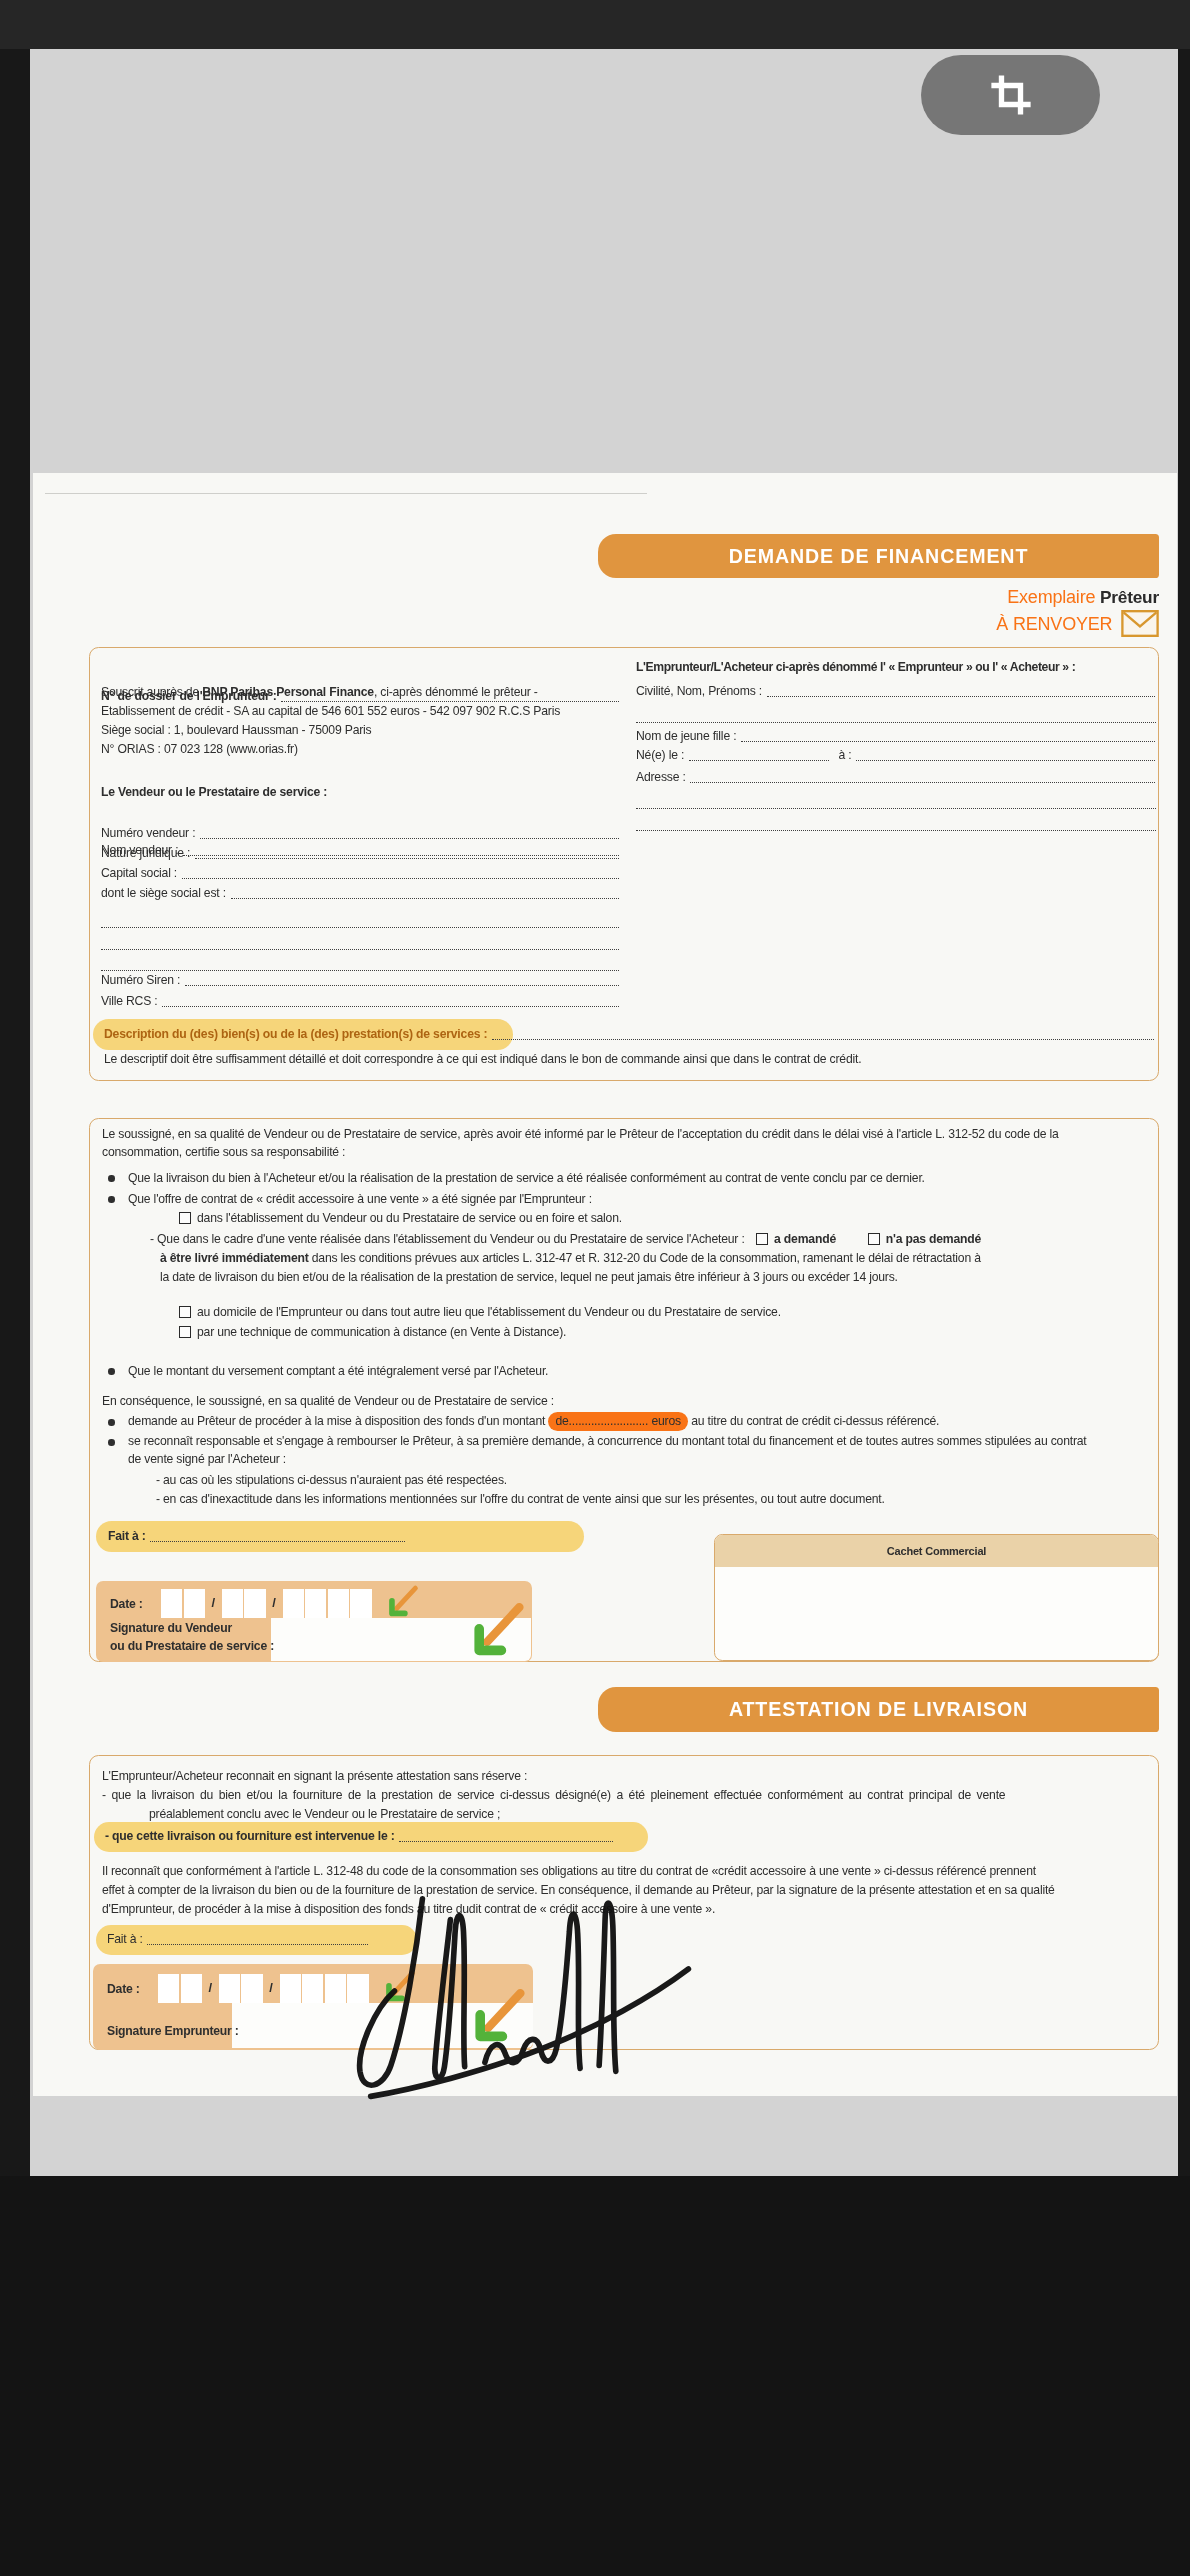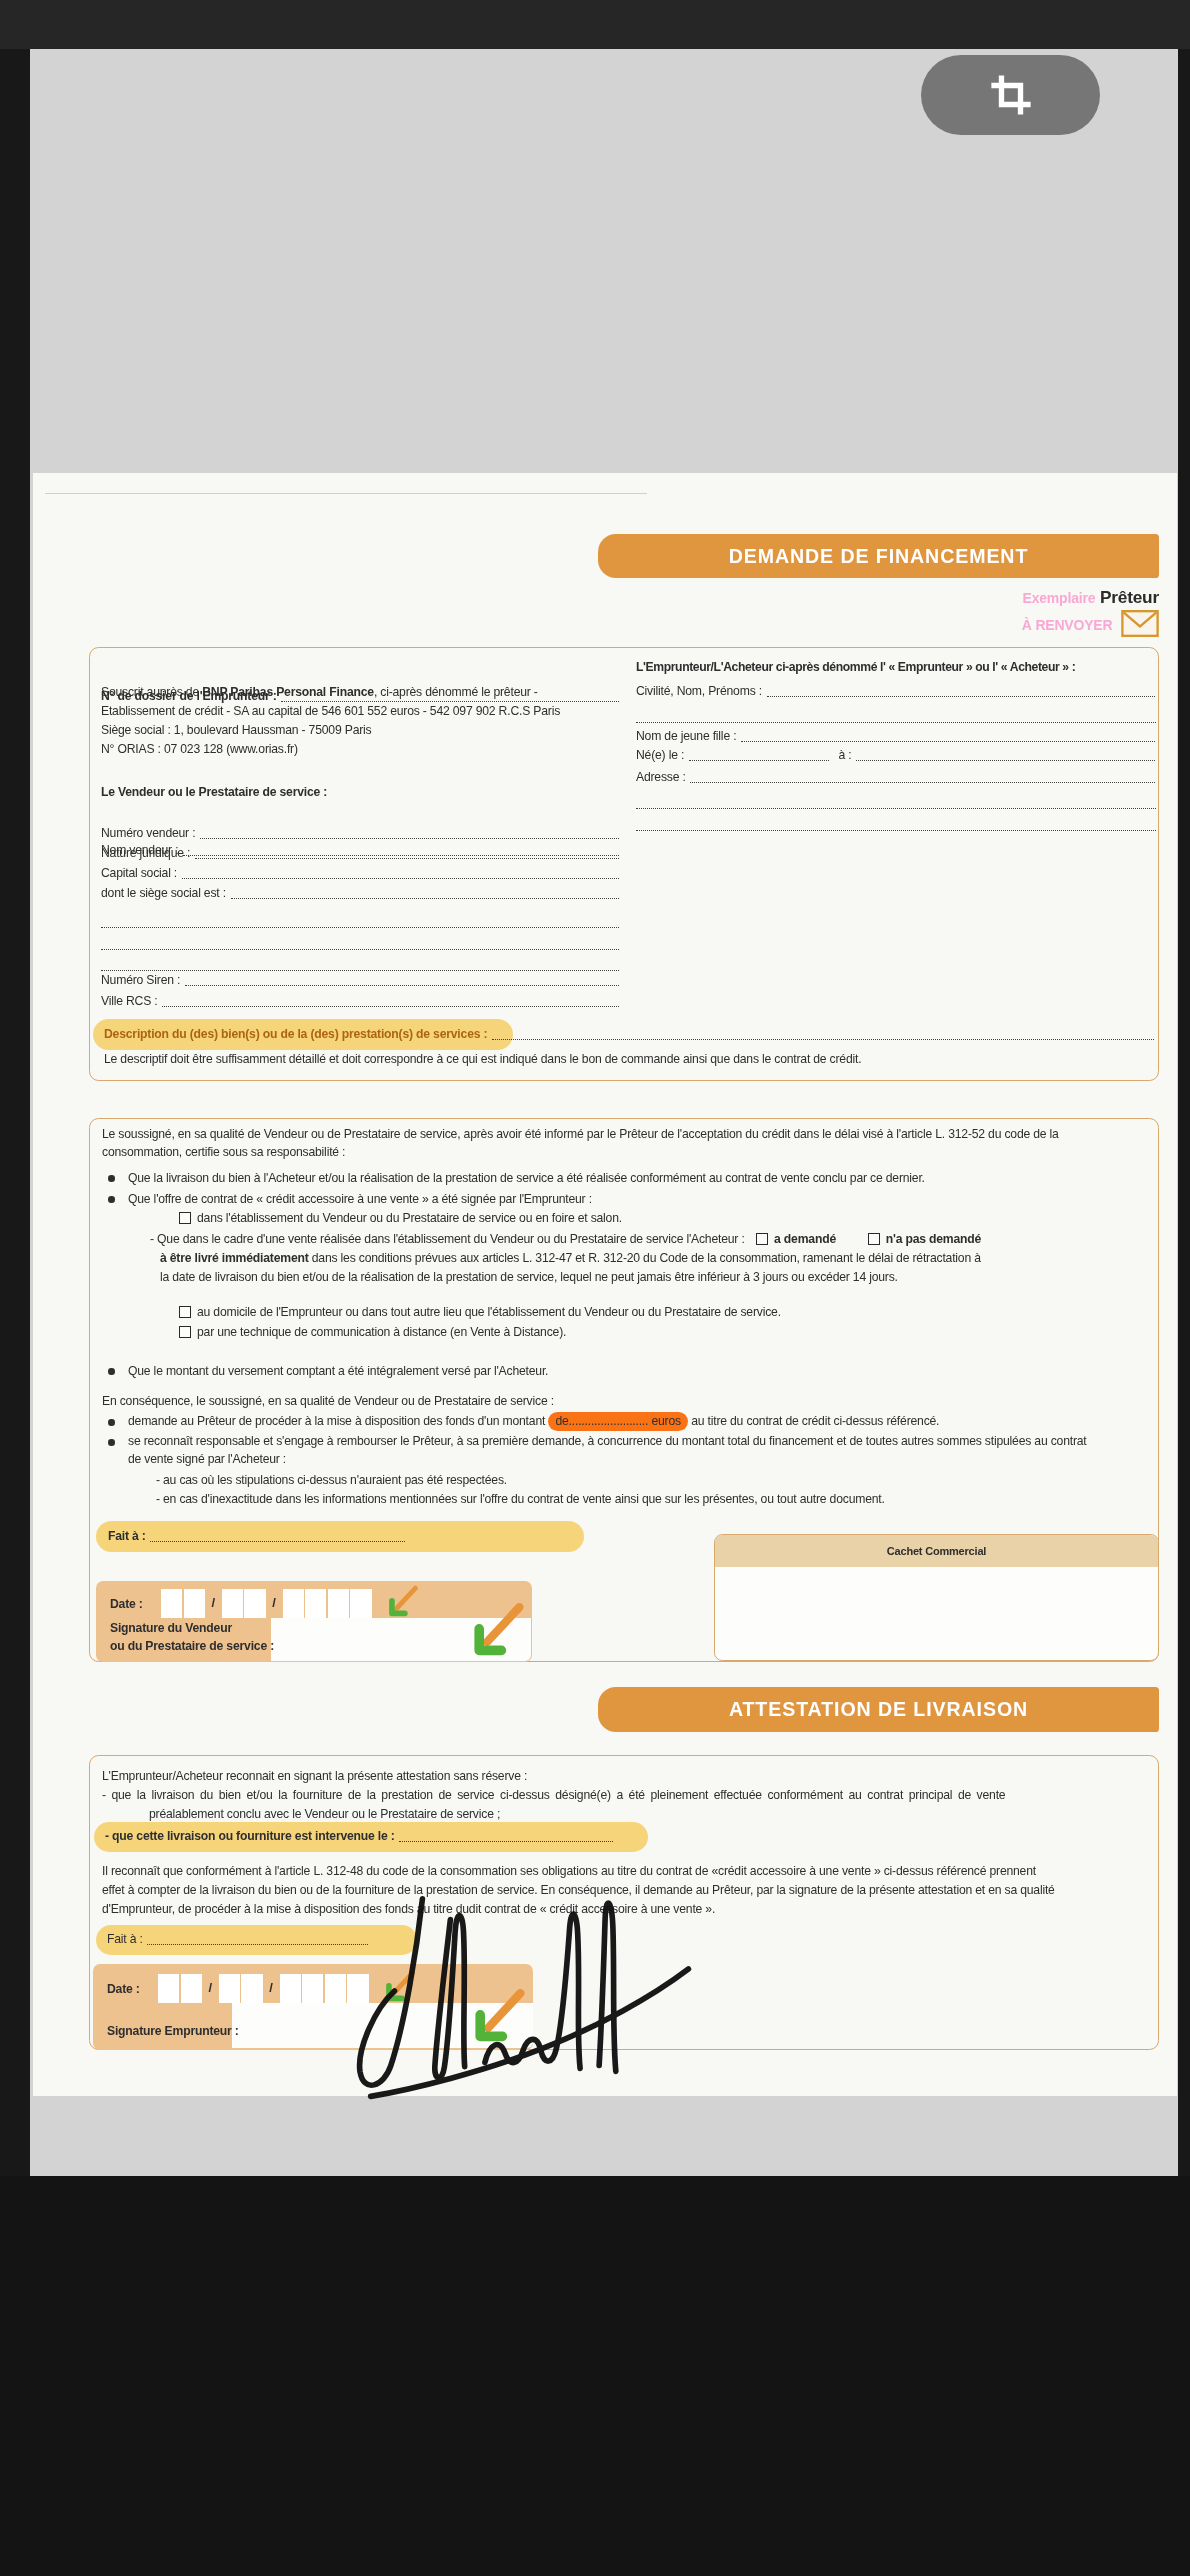--- a/index.html
+++ b/index.html
@@ -16,21 +16,21 @@
   .cb{display:inline-block;width:12px;height:12px;border:1.8px solid #2a2a2a;background:#fcfcfb;
       vertical-align:-2.4px;margin-right:6px;box-sizing:border-box;}
   .hlpill{background:#f97316;border-radius:13px;padding:1.8px 7.1px 3px 7.1px;}
   .hbar{background:#E0953F;border-radius:18px 3.6px 3.6px 18px;display:flex;align-items:center;justify-content:center;}
   .hbar span{color:#fff;font-weight:bold;font-size:19.6px;letter-spacing:0.9px;}
   .obox{border:1.8px solid #D9A96B;border-radius:9.5px;box-sizing:border-box;}
   .signbox{background:#EEC28F;border-radius:7.1px;}
   .dcell{width:21.4px;height:28.6px;background:#fff;}
   .dslash{font-weight:bold;font-size:13px;color:#2e2e2e;line-height:28.6px;margin:0 5.4px;}
   .cells{display:flex;gap:1.2px;}
-  .olabel{color:#f9a8d4;font-weight:bold;font-size:14px;letter-spacing:-0.2px;}
+  .olabel{color:#f97316;font-weight:normal;font-size:18px;letter-spacing:-0.2px;}
   .blabel{color:#2b2b2b;font-weight:bold;font-size:17.3px;letter-spacing:-0.2px;}
 </style>
 </head>
 <body>
 
 <div id="canvas">
 
   <div class="abs" style="left:0;top:0;width:1190px;height:49px;background:#262626;"></div>
   <div class="abs" style="left:30px;top:49px;width:1148px;height:2475px;background:#D3D3D3;"></div>
   <div class="abs" style="left:921px;top:55px;width:179px;height:80px;border-radius:40px;background:#767676;display:flex;align-items:center;justify-content:center;">

